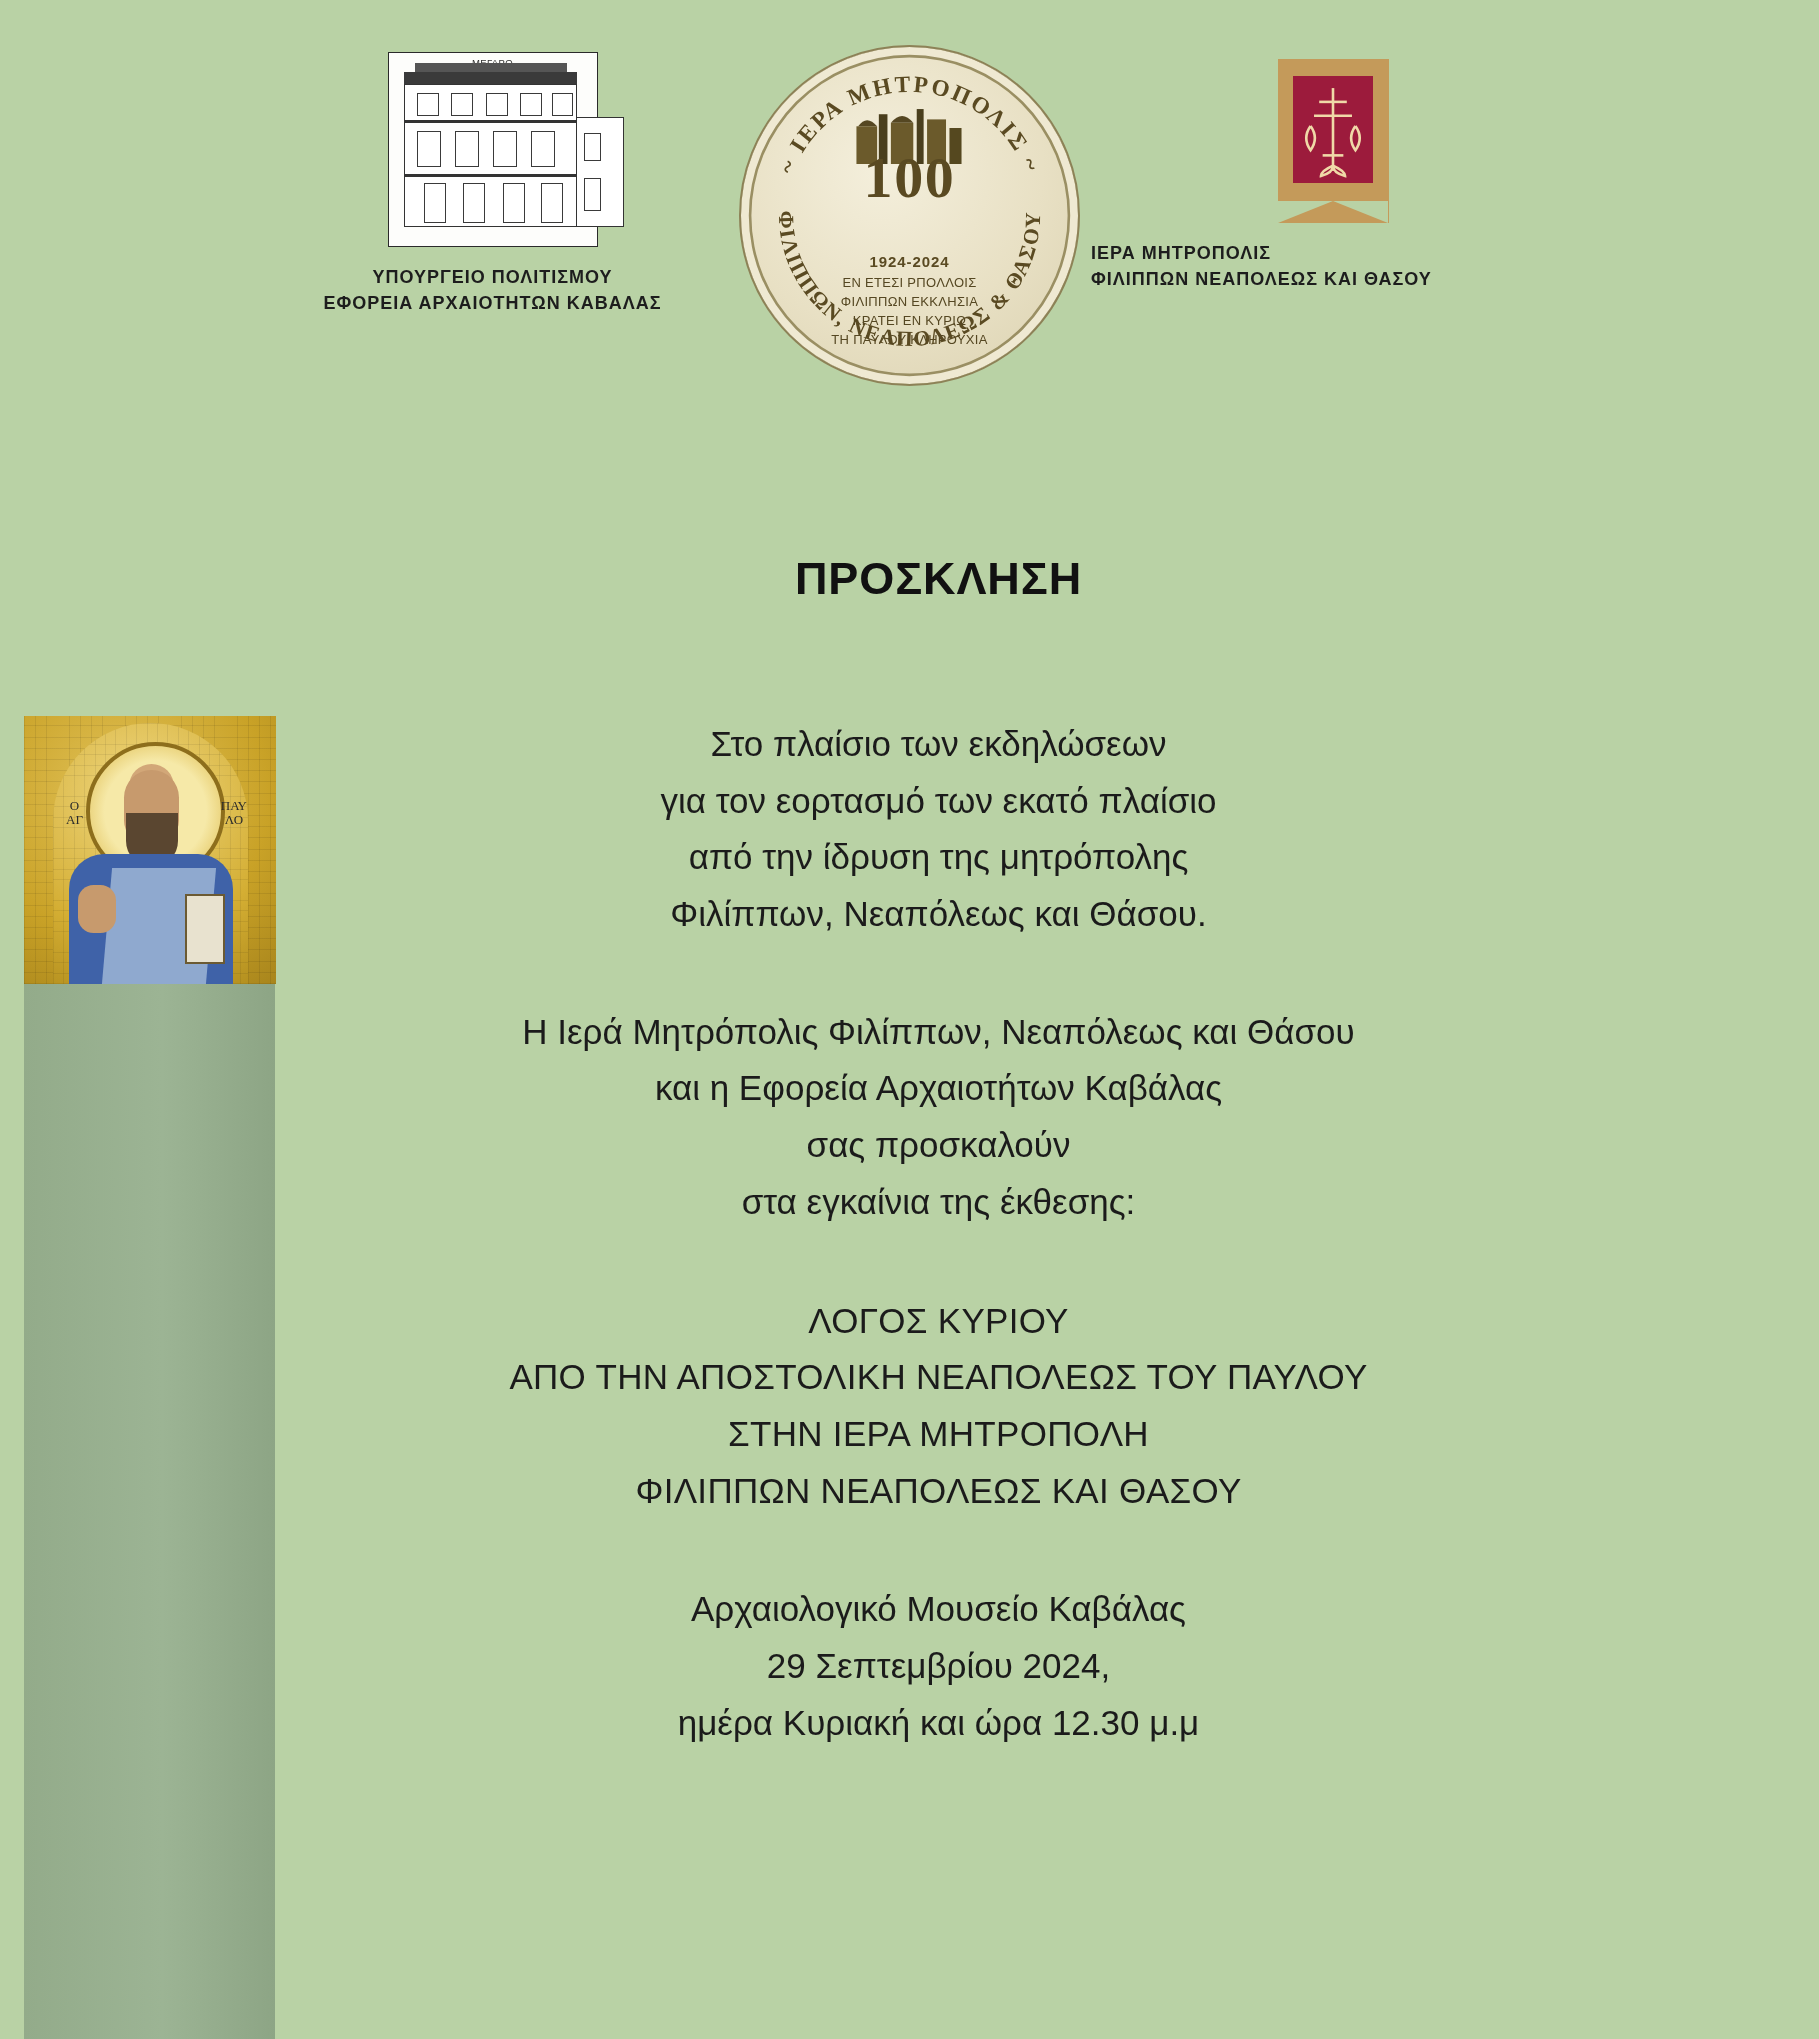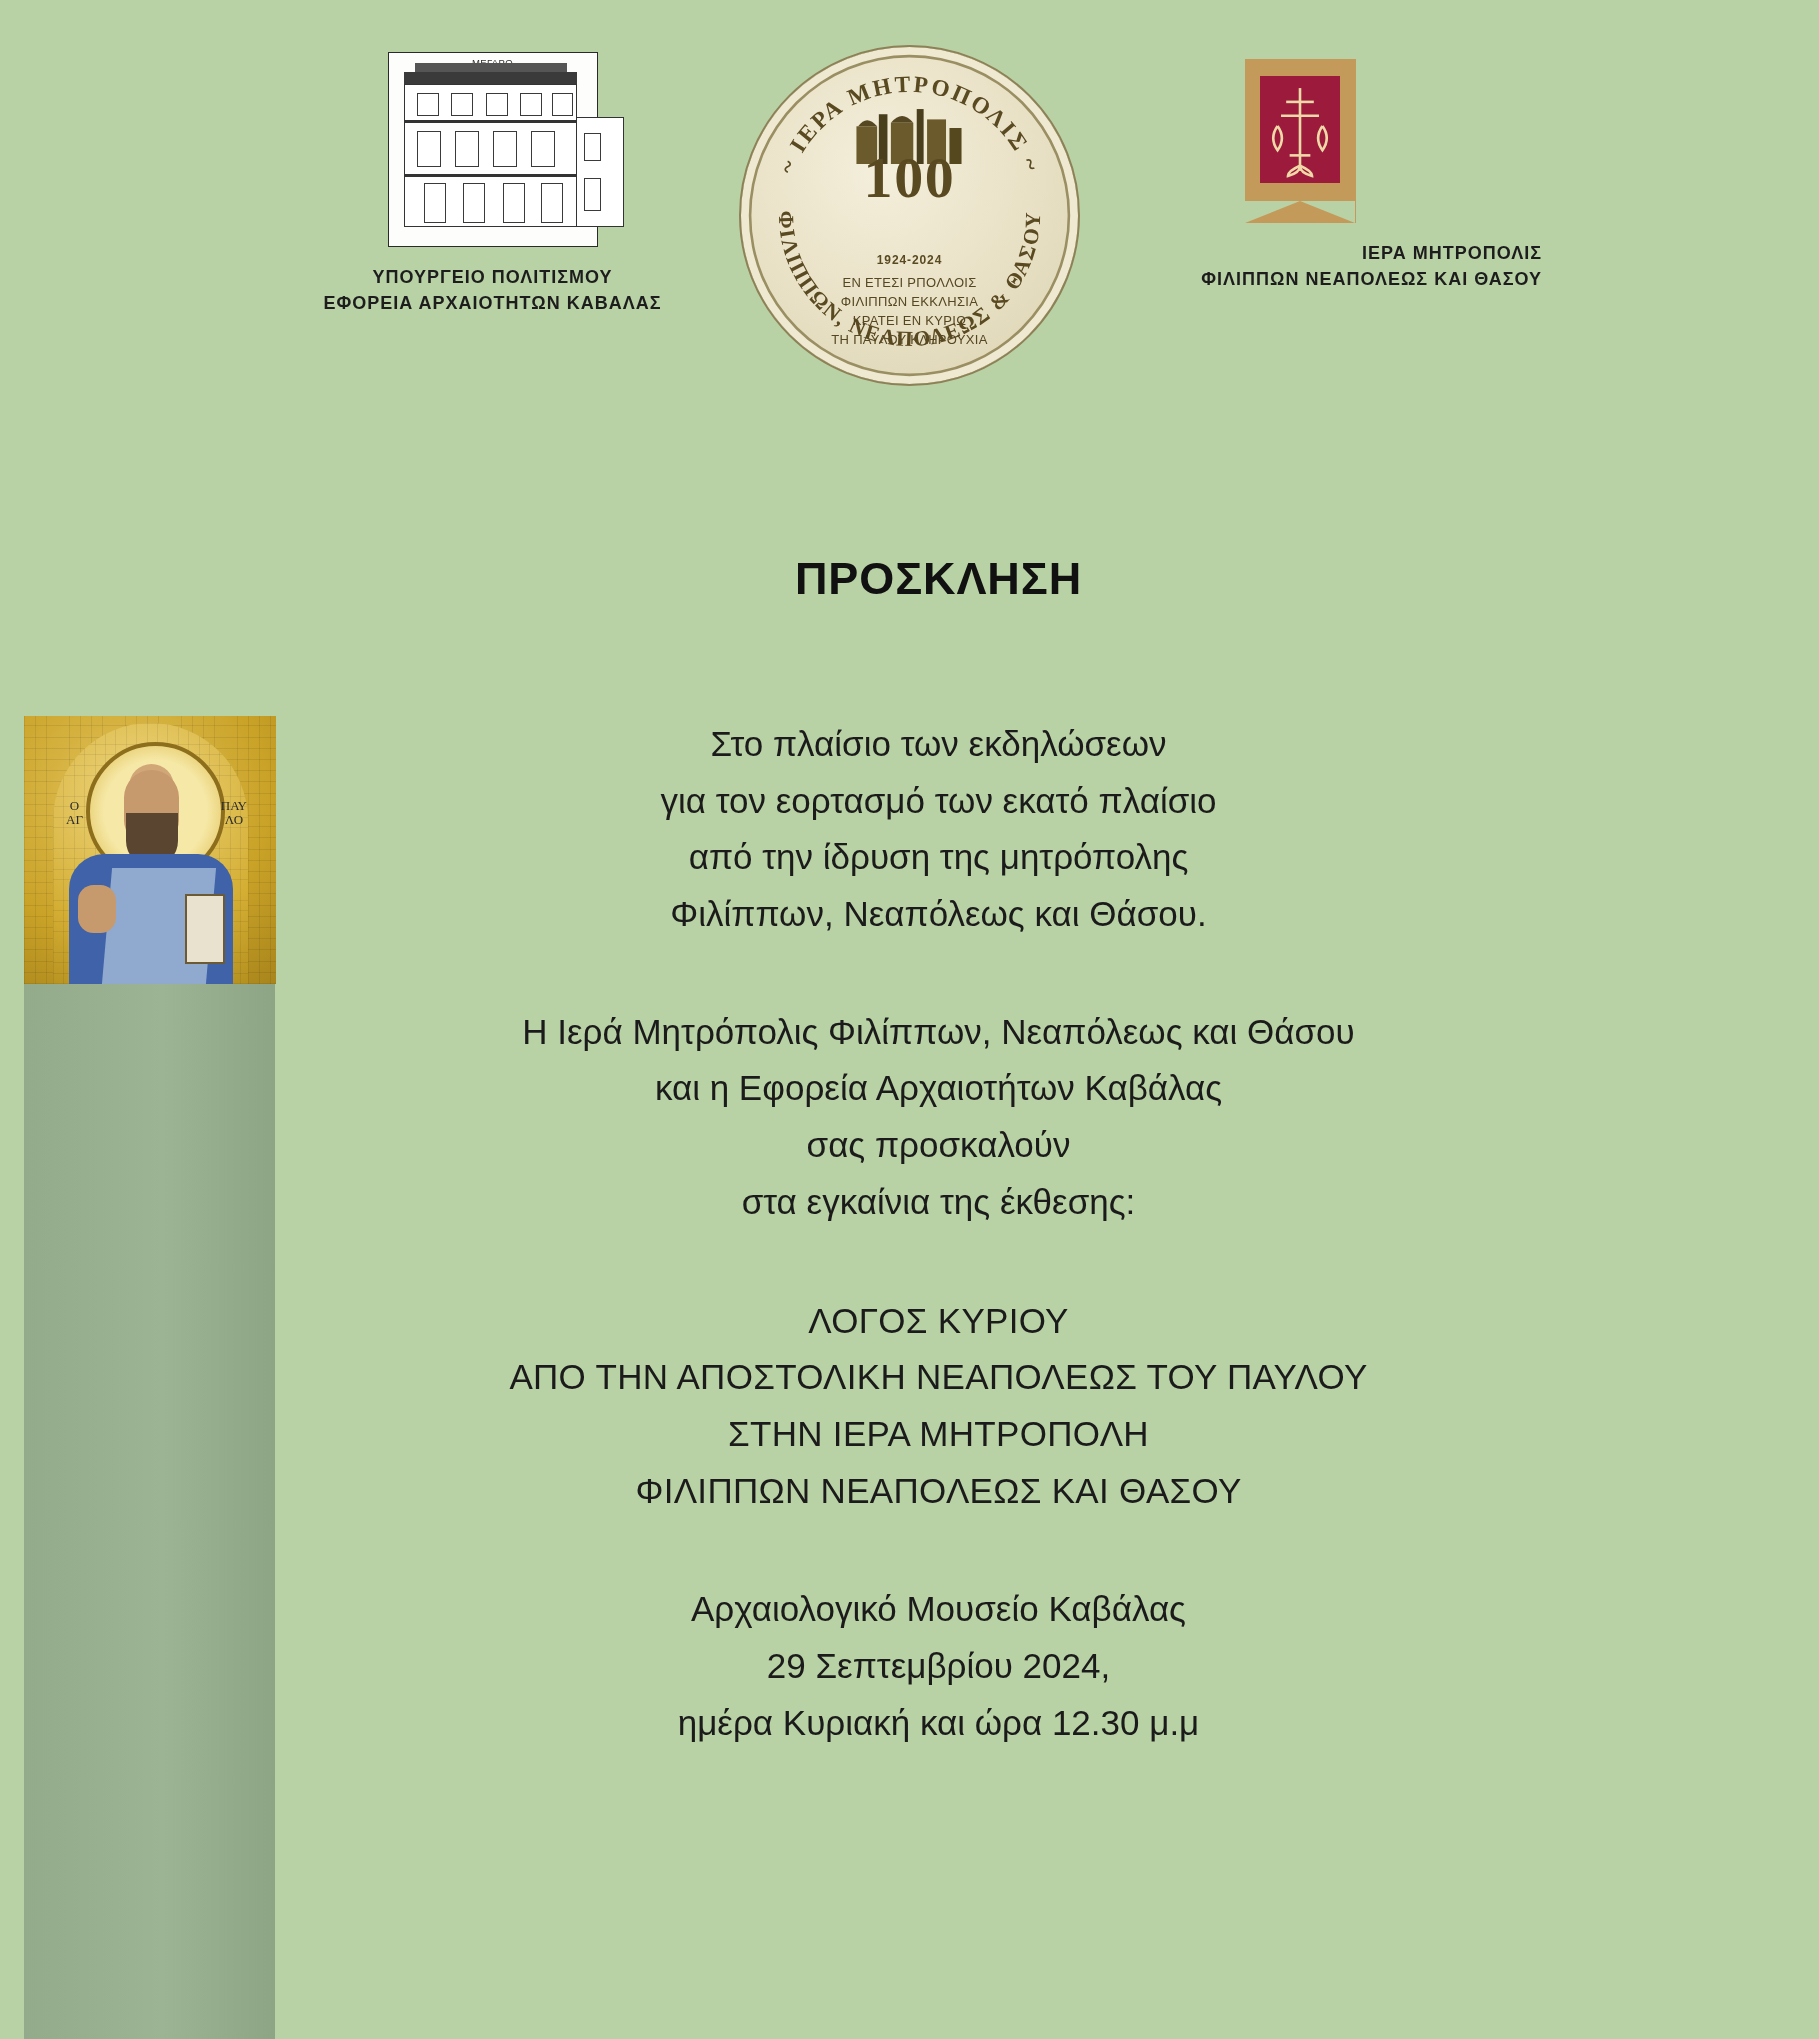--- a/index.html
+++ b/index.html
@@ -148,42 +148,42 @@
     position: absolute;
     left: 112px;
     top: 50px;
     width: 112px;
     height: 67px;
   }
   .seal .yearline {
     position: absolute;
     left: 0; right: 0;
     top: 206px;
-    font-size: 12px;
+    font-size: 15px;
     font-weight: bold;
     color: #5a4a22;
     letter-spacing: 0.9px;
   }
   .seal .motto {
     position: absolute;
     left: 0; right: 0;
     top: 227px;
     font-size: 13px;
     line-height: 1.45;
     color: #554722;
     letter-spacing: 0.3px;
   }
 
   
   .logo-right {
     position: absolute;
-    right: 277px;
+    right: 244px;
     top: 59px;
     width: 484px;
-    text-align: right;
+    text-align: left;
   }
   .banner {
     width: 111px;
     height: 164px;
     margin: 0 auto;
     background: #c49a5a;
     position: relative;
   }
   .banner::after {
     content: "";

